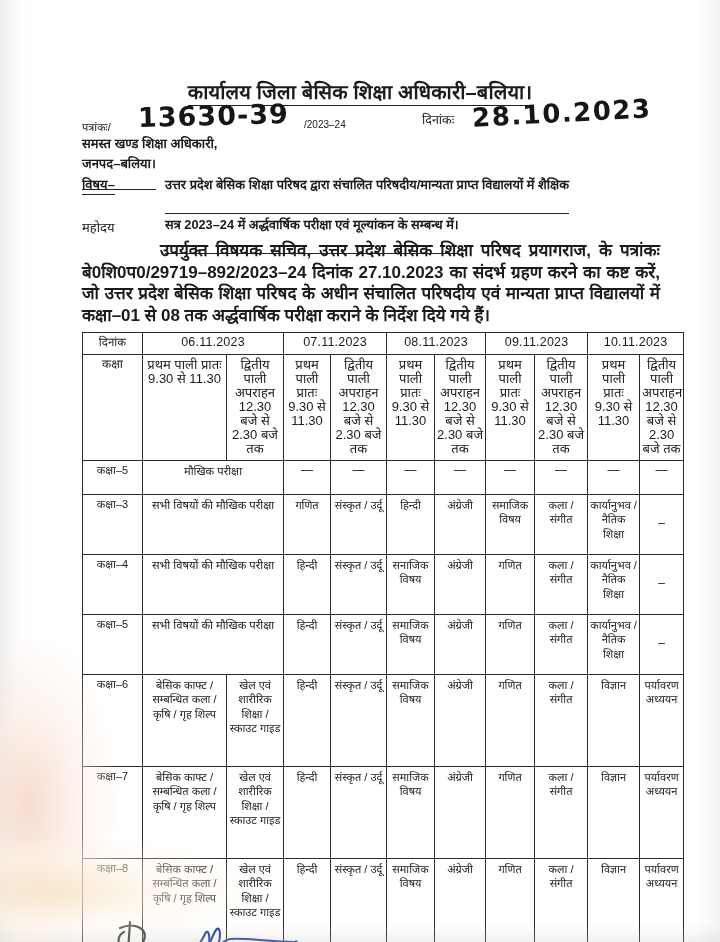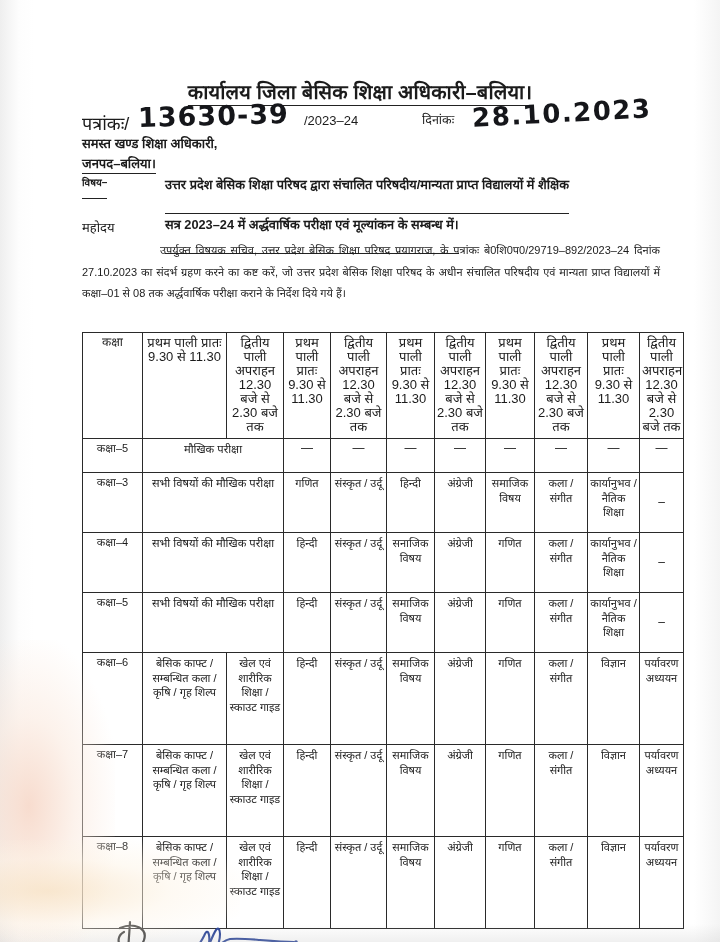--- a/index.html
+++ b/index.html
@@ -44,51 +44,51 @@
   
   .doc-title{
     position:absolute;left:0;top:44px;width:720px;text-align:center;
     font-size:20px;font-weight:bold;letter-spacing:.2px;
   }
   .doc-title span{
     border-bottom:1.6px solid #222;padding-bottom:2px;
   }
 
   .ref-row{position:absolute;left:82px;top:72px;width:580px;height:24px;}
-  .ref-label{position:absolute;left:0;top:5px;font-size:18px;}
+  .ref-label{position:absolute;left:0;top:13px;font-size:11px;}
   .ref-hand{
     position:absolute;left:56px;top:-6px;font-size:27px;
     font-family:"DejaVu Sans",sans-serif;font-weight:600;
     letter-spacing:1px;color:#15161a;
     transform:rotate(-1.5deg);
   }
-  .ref-tail{position:absolute;left:222px;top:7px;font-size:13px;}
+  .ref-tail{position:absolute;left:222px;top:13px;font-size:10px;}
   .date-label{position:absolute;left:340px;top:5px;font-size:12.5px;}
   .date-hand{
     position:absolute;left:390px;top:-8px;font-size:26px;
     font-family:"DejaVu Sans",sans-serif;font-weight:600;letter-spacing:1.5px;
     color:#15161a;transform:rotate(-3deg);
   }
 
   .addr1{position:absolute;left:82px;top:100px;font-size:13px;font-weight:bold;}
-  .addr2{position:absolute;left:82px;top:120px;font-size:13px;font-weight:bold;border-bottom:1.2px solid #222;padding-bottom:1px;}
-
-  .subj-label{position:absolute;left:82px;top:141px;font-size:10px;font-weight:bold;border-bottom:1.2px solid #222;padding-bottom:9px;}
+  .addr2{position:absolute;left:82px;top:120px;font-size:13px;font-weight:bold;border-bottom:1.2px solid #222;padding-bottom:17px;}
+
+  .subj-label{position:absolute;left:82px;top:141px;font-size:13px;font-weight:bold;border-bottom:1.2px solid #222;padding-bottom:1px;}
   .subj-body{
     position:absolute;left:165px;top:140px;width:497px;
     font-size:12.8px;font-weight:bold;line-height:21px;
     text-align:justify;text-align-last:left;
   }
   .subj-body .u{border-bottom:1.1px solid #222;display:inline-block;padding-bottom:18px;}
 
   .salut{position:absolute;left:82px;top:184px;font-size:13px;}
 
   .para1{
     position:absolute;left:82px;top:206px;width:578px;
-    font-size:11px;line-height:21.5px;text-align:justify;text-align-last:left;
+    font-size:17px;line-height:21.5px;text-align:justify;text-align-last:left;font-weight:bold;
   }
   .para1 .indent{display:inline-block;width:78px;}
   .para2{
     position:absolute;left:82px;top:280px;width:578px;
     font-size:12.7px;line-height:21px;
   }
   .para2 .indent{display:inline-block;width:60px;}
 
   
   .tbl-wrap{position:absolute;left:82px;top:298px;width:601px;}
@@ -167,20 +167,28 @@
           <col style="width:56px">
           <col style="width:48px">
         <col style="width:51px">
           <col style="width:49px">
           <col style="width:53px">
         <col style="width:52px">
           <col style="width:44px">
       </colgroup>
       <thead>
         <tr>
+          <td class="c-dlabel" rowspan="1">दिनांक</td>
+          <td class="c-date" colspan="2">06.11.2023</td>
+          <td class="c-date" colspan="2">07.11.2023</td>
+          <td class="c-date" colspan="2">08.11.2023</td>
+          <td class="c-date" colspan="2">09.11.2023</td>
+          <td class="c-date" colspan="2">10.11.2023</td>
+        </tr>
+        <tr>
           <td class="c-class-hdr">कक्षा</td>
           <td class="c-shift">प्रथम पाली प्रातः 9.30 से 11.30</td>
           <td class="c-shift">द्वितीय पाली अपराहन 12.30 बजे से 2.30 बजे तक</td>
           <td class="c-shift">प्रथम पाली प्रातः 9.30 से 11.30</td>
           <td class="c-shift">द्वितीय पाली अपराहन 12.30 बजे से 2.30 बजे तक</td>
           <td class="c-shift">प्रथम पाली प्रातः 9.30 से 11.30</td>
           <td class="c-shift">द्वितीय पाली अपराहन 12.30 बजे से 2.30 बजे तक</td>
           <td class="c-shift">प्रथम पाली प्रातः 9.30 से 11.30</td>
           <td class="c-shift">द्वितीय पाली अपराहन 12.30 बजे से 2.30 बजे तक</td>
           <td class="c-shift">प्रथम पाली प्रातः 9.30 से 11.30</td>

